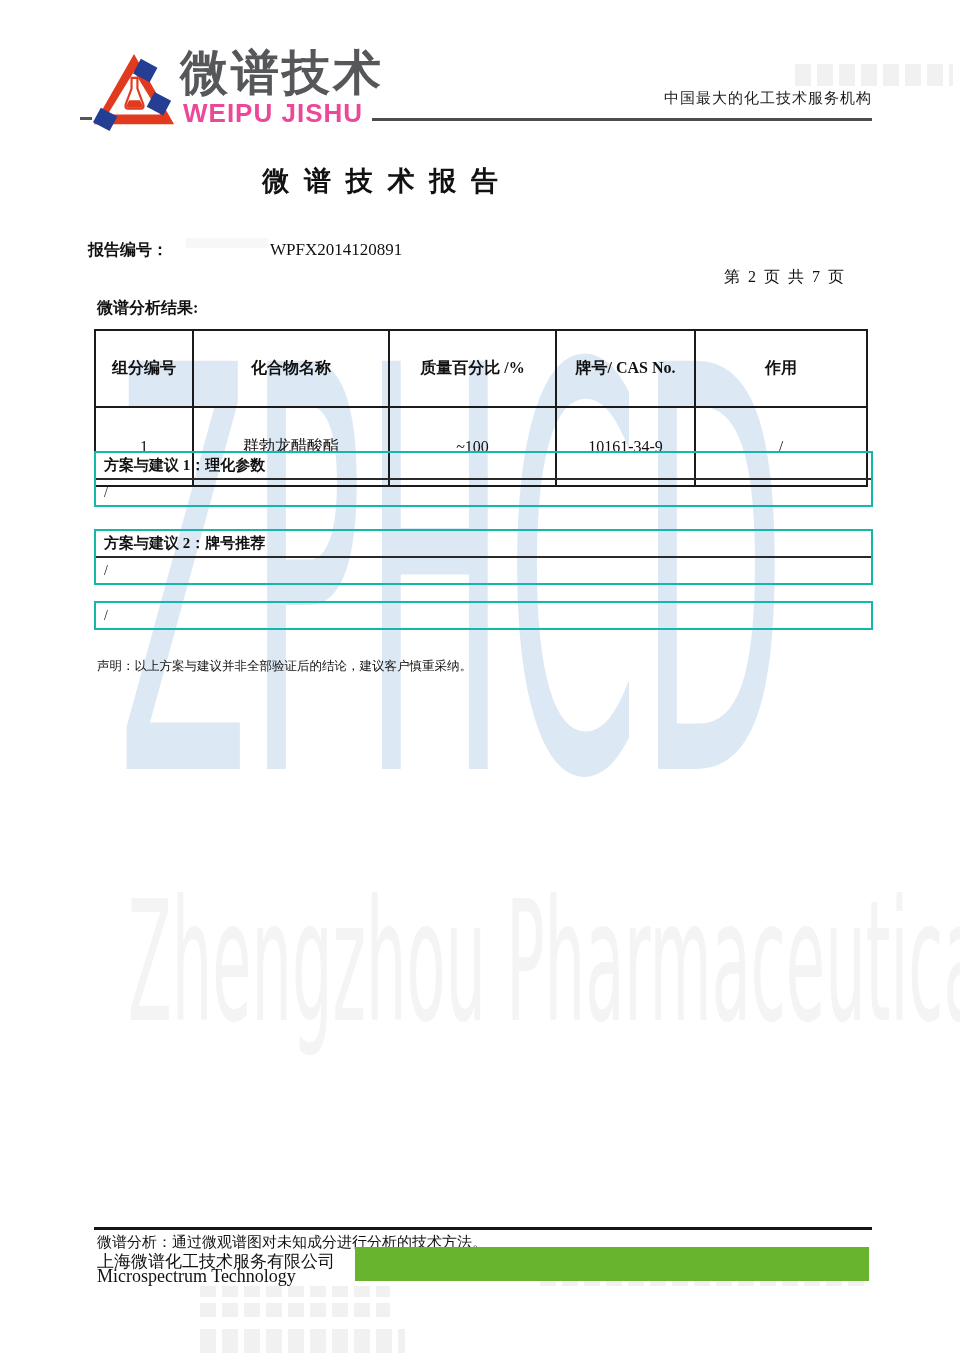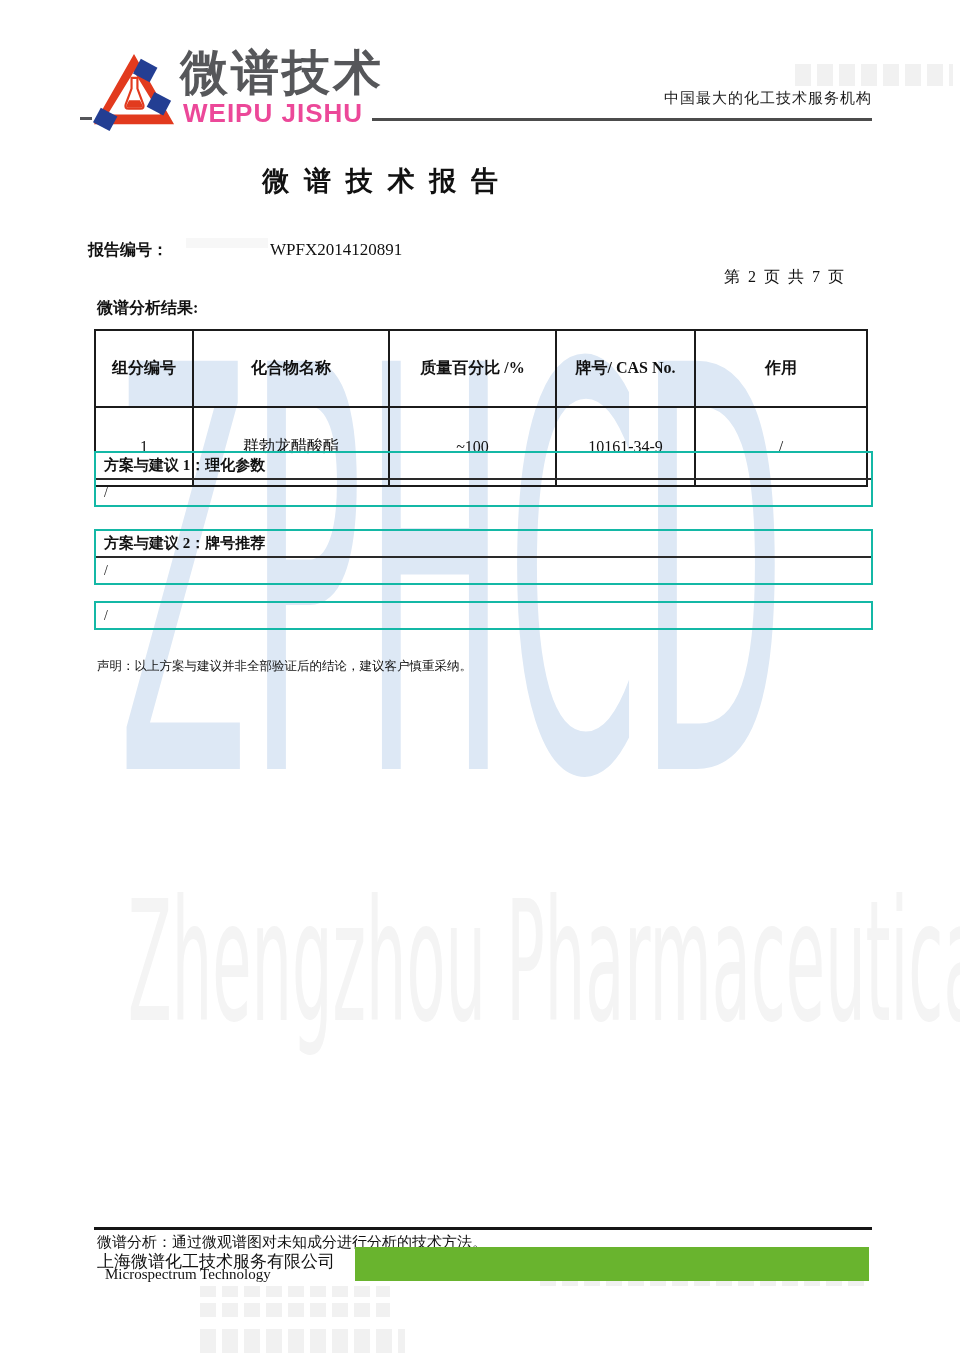--- a/index.html
+++ b/index.html
@@ -103,21 +103,21 @@
   .sug-body{
     font-size:14px;padding:3px 0 3px 8px;
     height:19px;line-height:19px;
   }
   .disclaimer{left:97px;top:658px;font-size:12.5px;color:#111;}
 
   
   .footer-rule{left:94px;top:1227px;width:778px;height:3px;background:#151515;}
   .footer-def{left:97px;top:1233px;font-size:15px;}
   .footer-cn{left:97px;top:1250px;font-size:17px;}
-  .footer-en{left:97px;top:1266px;font-size:15px;margin-left:8px;}
+  .footer-en{left:97px;top:1266px;font-size:18px;}
   .green-bar{left:355px;top:1247px;width:514px;height:34px;background:#69b42e;}
 </style>
 </head>
 <body>
 
 <div class="page">
 
   <div class="abs wm-zphcd">ZPHCD</div>
   <div class="abs wm-company">Zhengzhou Pharmaceutical</div>
 

